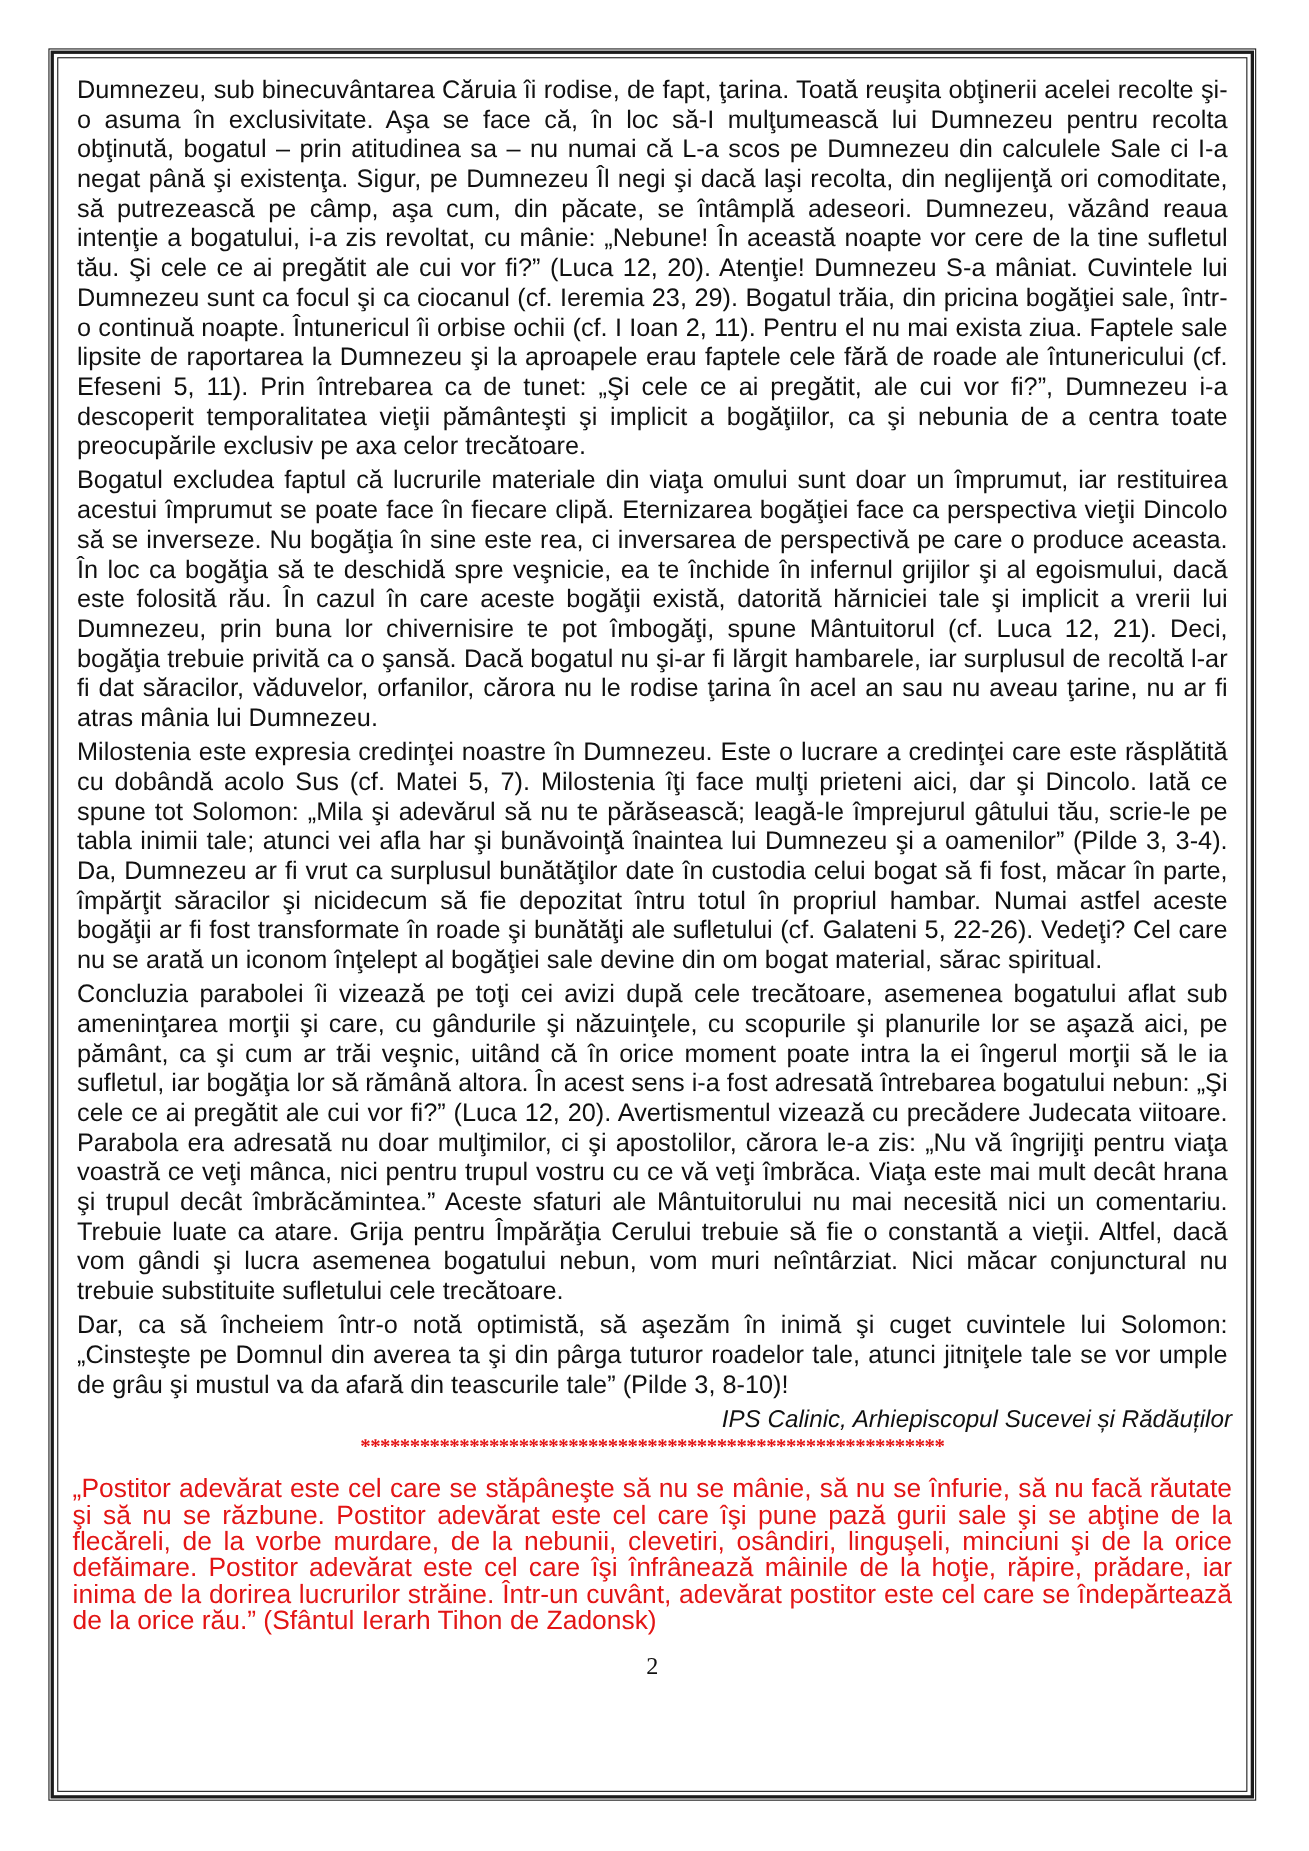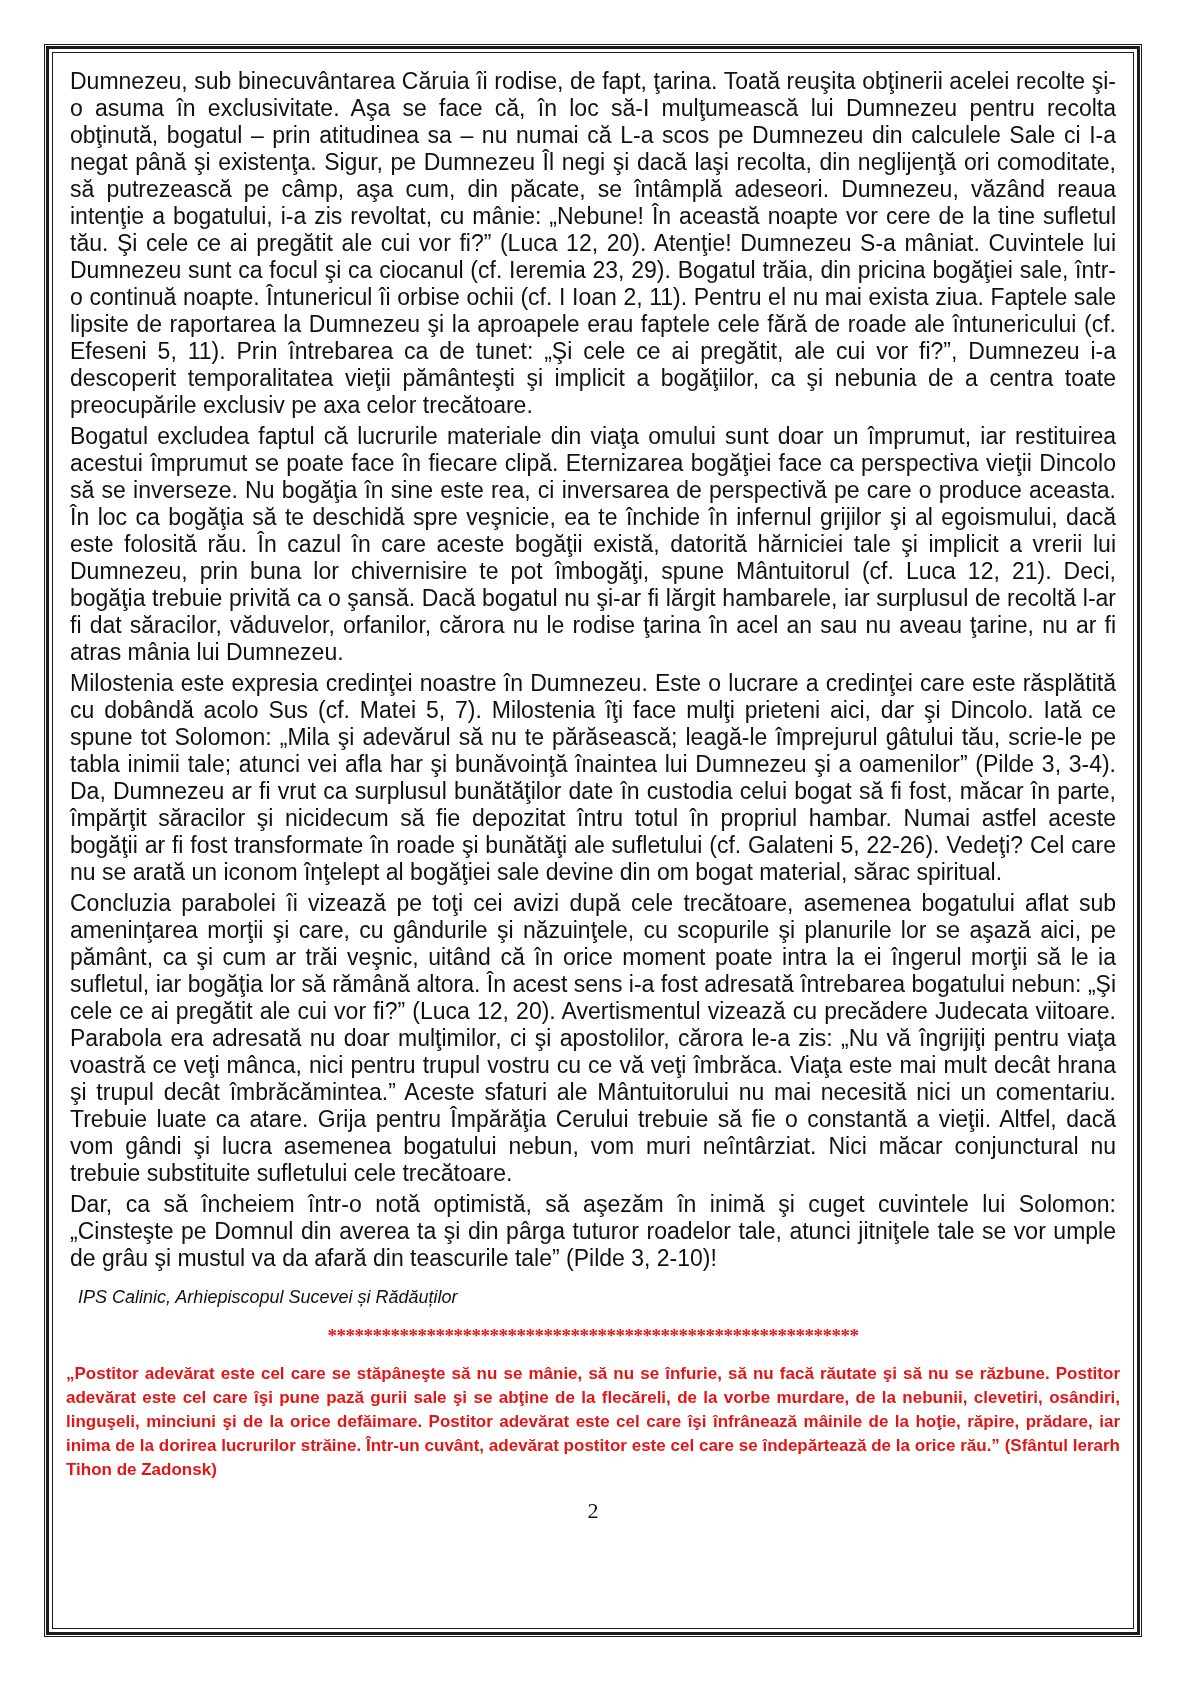--- a/index.html
+++ b/index.html
@@ -43,40 +43,40 @@
     padding: 11px 13px 0 13px;
   }
   .body-text p {
     margin: 4px;
     font-size: 23px;
     line-height: 27px;
     text-align: justify;
     letter-spacing: 0px;
   }
   .attribution {
-    margin: 12px;
-    font-size: 18px;
+    margin: 0;
+    font-size: 22px;
     line-height: 27px;
     font-style: italic;
-    text-align: left;
+    text-align: right;
   }
   .separator {
     margin: 0;
     text-align: center;
     font-family: "Liberation Serif", serif;
     font-weight: bold;
     font-size: 19px;
     line-height: 26px;
     letter-spacing: -0.5px;
   }
   .red-quote {
     margin: 13px 0 0 0;
-    font-size: 17px;
+    font-size: 24px;
     line-height: 24px;
-    font-weight: bold;
+    font-weight: normal;
     text-align: justify;
   }
   .page-number {
     margin: 16px 0 0 0;
     text-align: center;
     font-family: "Liberation Serif", serif;
     font-size: 22px;
     line-height: 26px;
     color: #111111;
   }
@@ -88,21 +88,21 @@
   <div class="frame-outer">
     <div class="frame-mid">
       <div class="frame-inner">
         <div class="content">
 
           <div class="body-text">
             <p>Dumnezeu, sub binecuvântarea Căruia îi rodise, de fapt, ţarina. Toată reuşita obţinerii acelei recolte şi-o asuma în exclusivitate. Aşa se face că, în loc să-I mulţumească lui Dumnezeu pentru recolta obţinută, bogatul – prin atitudinea sa – nu numai că L-a scos pe Dumnezeu din calculele Sale ci I-a negat până şi existenţa. Sigur, pe Dumnezeu Îl negi şi dacă laşi recolta, din neglijenţă ori comoditate, să putrezească pe câmp, aşa cum, din păcate, se întâmplă adeseori. Dumnezeu, văzând reaua intenţie a bogatului, i-a zis revoltat, cu mânie: „Nebune! În această noapte vor cere de la tine sufletul tău. Şi cele ce ai pregătit ale cui vor fi?” (Luca 12, 20). Atenţie! Dumnezeu S-a mâniat. Cuvintele lui Dumnezeu sunt ca focul şi ca ciocanul (cf. Ieremia 23, 29). Bogatul trăia, din pricina bogăţiei sale, într-o continuă noapte. Întunericul îi orbise ochii (cf. I Ioan 2, 11). Pentru el nu mai exista ziua. Faptele sale lipsite de raportarea la Dumnezeu şi la aproapele erau faptele cele fără de roade ale întunericului (cf. Efeseni 5, 11). Prin întrebarea ca de tunet: „Şi cele ce ai pregătit, ale cui vor fi?”, Dumnezeu i-a descoperit temporalitatea vieţii pământeşti şi implicit a bogăţiilor, ca şi nebunia de a centra toate preocupările exclusiv pe axa celor trecătoare.</p>
             <p>Bogatul excludea faptul că lucrurile materiale din viaţa omului sunt doar un împrumut, iar restituirea acestui împrumut se poate face în fiecare clipă. Eternizarea bogăţiei face ca perspectiva vieţii Dincolo să se inverseze. Nu bogăţia în sine este rea, ci inversarea de perspectivă pe care o produce aceasta. În loc ca bogăţia să te deschidă spre veşnicie, ea te închide în infernul grijilor şi al egoismului, dacă este folosită rău. În cazul în care aceste bogăţii există, datorită hărniciei tale şi implicit a vrerii lui Dumnezeu, prin buna lor chivernisire te pot îmbogăţi, spune Mântuitorul (cf. Luca 12, 21). Deci, bogăţia trebuie privită ca o şansă. Dacă bogatul nu şi-ar fi lărgit hambarele, iar surplusul de recoltă l-ar fi dat săracilor, văduvelor, orfanilor, cărora nu le rodise ţarina în acel an sau nu aveau ţarine, nu ar fi atras mânia lui Dumnezeu.</p>
             <p>Milostenia este expresia credinţei noastre în Dumnezeu. Este o lucrare a credinţei care este răsplătită cu dobândă acolo Sus (cf. Matei 5, 7). Milostenia îţi face mulţi prieteni aici, dar şi Dincolo. Iată ce spune tot Solomon: „Mila şi adevărul să nu te părăsească; leagă-le împrejurul gâtului tău, scrie-le pe tabla inimii tale; atunci vei afla har şi bunăvoinţă înaintea lui Dumnezeu şi a oamenilor” (Pilde 3, 3-4). Da, Dumnezeu ar fi vrut ca surplusul bunătăţilor date în custodia celui bogat să fi fost, măcar în parte, împărţit săracilor şi nicidecum să fie depozitat întru totul în propriul hambar. Numai astfel aceste bogăţii ar fi fost transformate în roade şi bunătăţi ale sufletului (cf. Galateni 5, 22-26). Vedeţi? Cel care nu se arată un iconom înţelept al bogăţiei sale devine din om bogat material, sărac spiritual.</p>
             <p>Concluzia parabolei îi vizează pe toţi cei avizi după cele trecătoare, asemenea bogatului aflat sub ameninţarea morţii şi care, cu gândurile şi năzuinţele, cu scopurile şi planurile lor se aşază aici, pe pământ, ca şi cum ar trăi veşnic, uitând că în orice moment poate intra la ei îngerul morţii să le ia sufletul, iar bogăţia lor să rămână altora. În acest sens i-a fost adresată întrebarea bogatului nebun: „Şi cele ce ai pregătit ale cui vor fi?” (Luca 12, 20). Avertismentul vizează cu precădere Judecata viitoare. Parabola era adresată nu doar mulţimilor, ci şi apostolilor, cărora le-a zis: „Nu vă îngrijiţi pentru viaţa voastră ce veţi mânca, nici pentru trupul vostru cu ce vă veţi îmbrăca. Viaţa este mai mult decât hrana şi trupul decât îmbrăcămintea.” Aceste sfaturi ale Mântuitorului nu mai necesită nici un comentariu. Trebuie luate ca atare. Grija pentru Împărăţia Cerului trebuie să fie o constantă a vieţii. Altfel, dacă vom gândi şi lucra asemenea bogatului nebun, vom muri neîntârziat. Nici măcar conjunctural nu trebuie substituite sufletului cele trecătoare.</p>
-            <p>Dar, ca să încheiem într-o notă optimistă, să aşezăm în inimă şi cuget cuvintele lui Solomon: „Cinsteşte pe Domnul din averea ta şi din pârga tuturor roadelor tale, atunci jitniţele tale se vor umple de grâu şi mustul va da afară din teascurile tale” (Pilde 3, 2-10)!</p>
+            <p>Dar, ca să încheiem într-o notă optimistă, să aşezăm în inimă şi cuget cuvintele lui Solomon: „Cinsteşte pe Domnul din averea ta şi din pârga tuturor roadelor tale, atunci jitniţele tale se vor umple de grâu şi mustul va da afară din teascurile tale” (Pilde 3, 8-10)!</p>
           </div>
 
           <p class="attribution">IPS Calinic, Arhiepiscopul Sucevei și Rădăuților</p>
 
           <p class="separator" style="color: rgb(227, 21, 21);">***********************************************************</p>
 
           <p class="red-quote" style="color: rgb(227, 21, 21);">„Postitor adevărat este cel care se stăpâneşte să nu se mânie, să nu se înfurie, să nu facă răutate şi să nu se răzbune. Postitor adevărat este cel care îşi pune pază gurii sale şi se abţine de la flecăreli, de la vorbe murdare, de la nebunii, clevetiri, osândiri, linguşeli, minciuni şi de la orice defăimare. Postitor adevărat este cel care îşi înfrânează mâinile de la hoţie, răpire, prădare, iar inima de la dorirea lucrurilor străine. Într-un cuvânt, adevărat postitor este cel care se îndepărtează de la orice rău.” (Sfântul Ierarh Tihon de Zadonsk)</p>
 
           <p class="page-number">2</p>
 

